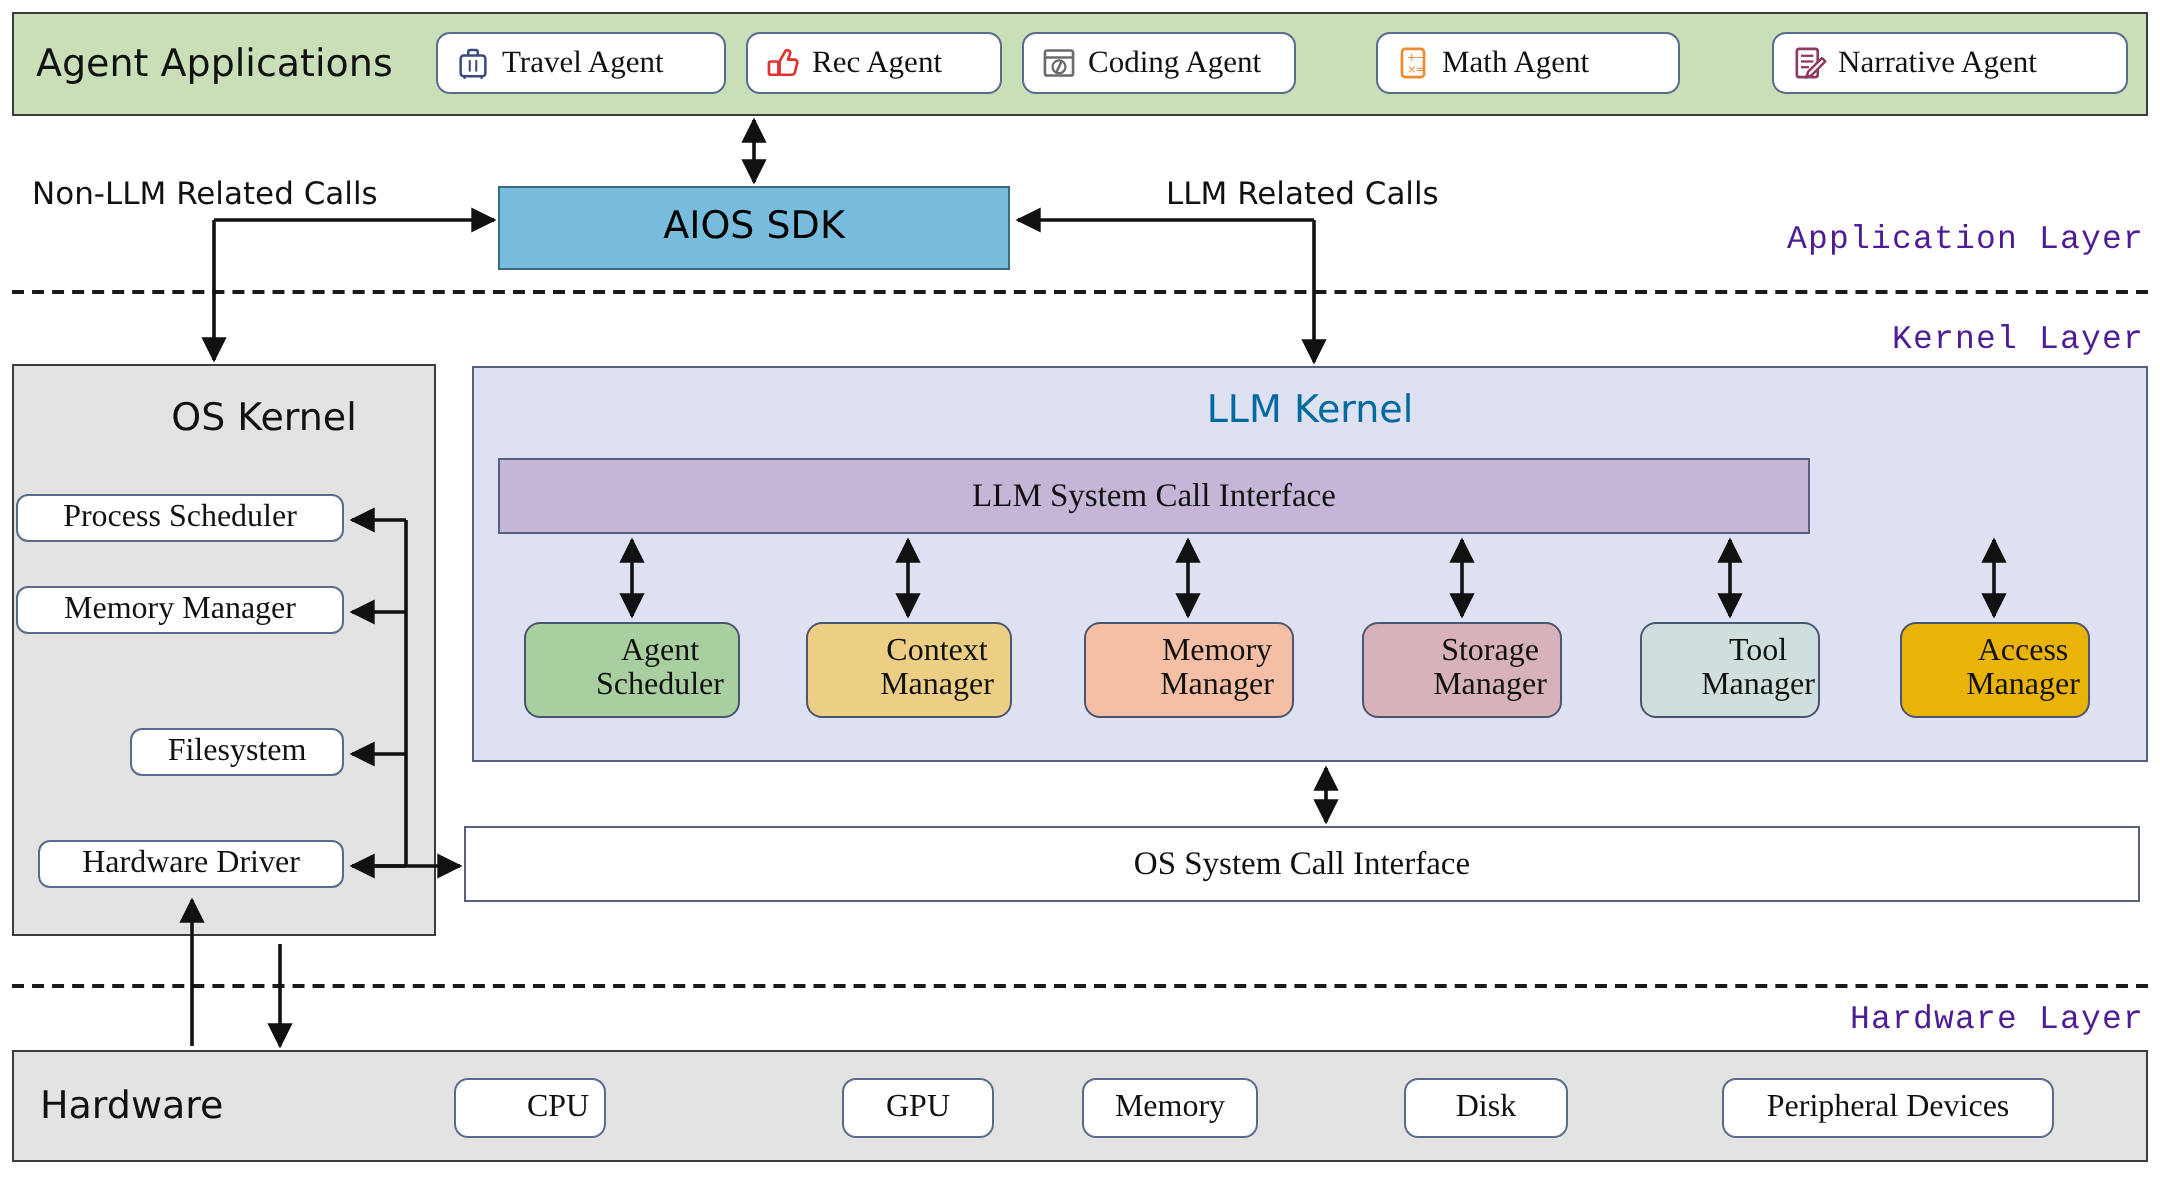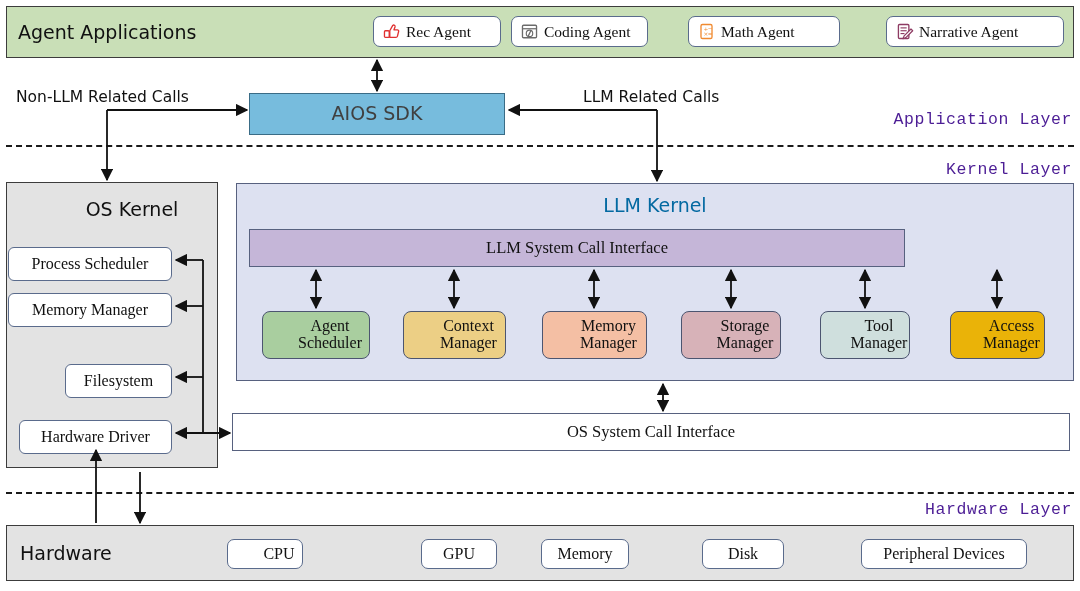--- a/index.html
+++ b/index.html
@@ -47,21 +47,21 @@
     width: 19px; height: 19px; flex: 0 0 19px;
     display: flex; align-items: center; justify-content: center;
   }
   .agent-chip .glyph svg { display: block; }
 
   
   #aios-sdk {
     left: 249px; top: 93px; width: 256px; height: 42px;
     background: #77bcdd; border: 1.4px solid #3a6c86;
     font-family: "DejaVu Sans", sans-serif;
-    font-size: 19px; color: #404040;
+    font-size: 19px; color: #000000;
   }
 
   
   .call-label {
     font-family: "DejaVu Sans", sans-serif;
     font-size: 15.5px; color: #111; white-space: nowrap;
   }
   #lbl-nonllm { left: 16px; top: 88px; }
   #lbl-llm    { left: 583px; top: 88px; }
 
@@ -88,21 +88,21 @@
   #os-kernel {
     left: 6px; top: 182px; width: 212px; height: 286px;
     background: #e3e3e3; border: 1.5px solid #3c3c3c;
   }
   #os-kernel-title {
     left: 6px; top: 196px; width: 252px; height: 28px;
     font-family: "DejaVu Sans", sans-serif;
     font-size: 19px; color: #111;
   }
   .os-sub {
-    height: 34px; background: #ffffff;
+    height: 24px; background: #ffffff;
     border: 1.5px solid #5a6b8c; border-radius: 6px;
     font-family: "Liberation Serif", serif;
     font-size: 16px; color: #111; white-space: nowrap;
   }
 
   
   #llm-kernel {
     left: 236px; top: 183px; width: 838px; height: 198px;
     background: #dde1f1; border: 1.5px solid #57617f;
   }
@@ -161,20 +161,33 @@
   }
 </style>
 </head>
 <body>
 
 <div id="canvas">
 
   <div class="abs" id="app-band"></div>
   <div class="abs" id="app-band-title">Agent Applications</div>
 
+  <div class="abs agent-chip" style="left:218px; width:145px;">
+    <span class="glyph">
+      <svg width="19" height="19" viewBox="0 0 20 20">
+        <rect x="3.5" y="6" width="13" height="11" rx="1.6" fill="none" stroke="#3b4a7a" stroke-width="1.3"></rect>
+        <path d="M7.5 6V4.2a1 1 0 0 1 1-1h3a1 1 0 0 1 1 1V6" fill="none" stroke="#3b4a7a" stroke-width="1.3"></path>
+        <line x1="8.3" y1="8.5" x2="8.3" y2="14.5" stroke="#3b4a7a" stroke-width="1.1"></line>
+        <line x1="11.7" y1="8.5" x2="11.7" y2="14.5" stroke="#3b4a7a" stroke-width="1.1"></line>
+        <line x1="5.5" y1="17" x2="5.5" y2="18.4" stroke="#3b4a7a" stroke-width="1.1"></line>
+        <line x1="14.5" y1="17" x2="14.5" y2="18.4" stroke="#3b4a7a" stroke-width="1.1"></line>
+      </svg>
+    </span>
+    <span>Travel Agent</span>
+  </div>
 
   <div class="abs agent-chip" style="left:373px; width:128px;">
     <span class="glyph">
       <svg width="19" height="19" viewBox="0 0 20 20">
         <path d="M8.2 9.2 L11.3 3.6 a1.5 1.5 0 0 1 2.4 1.6 L12.6 8.2 h3.6 a1.4 1.4 0 0 1 1.3 1.8 l-1.3 5.1 a1.6 1.6 0 0 1-1.5 1.1 H8.2 Z" fill="none" stroke="#e03030" stroke-width="1.4" stroke-linejoin="round"></path>
         <rect x="2.6" y="9.2" width="5" height="7" rx="1" fill="none" stroke="#e03030" stroke-width="1.4"></rect>
       </svg>
     </span>
     <span>Rec Agent</span>
   </div>

